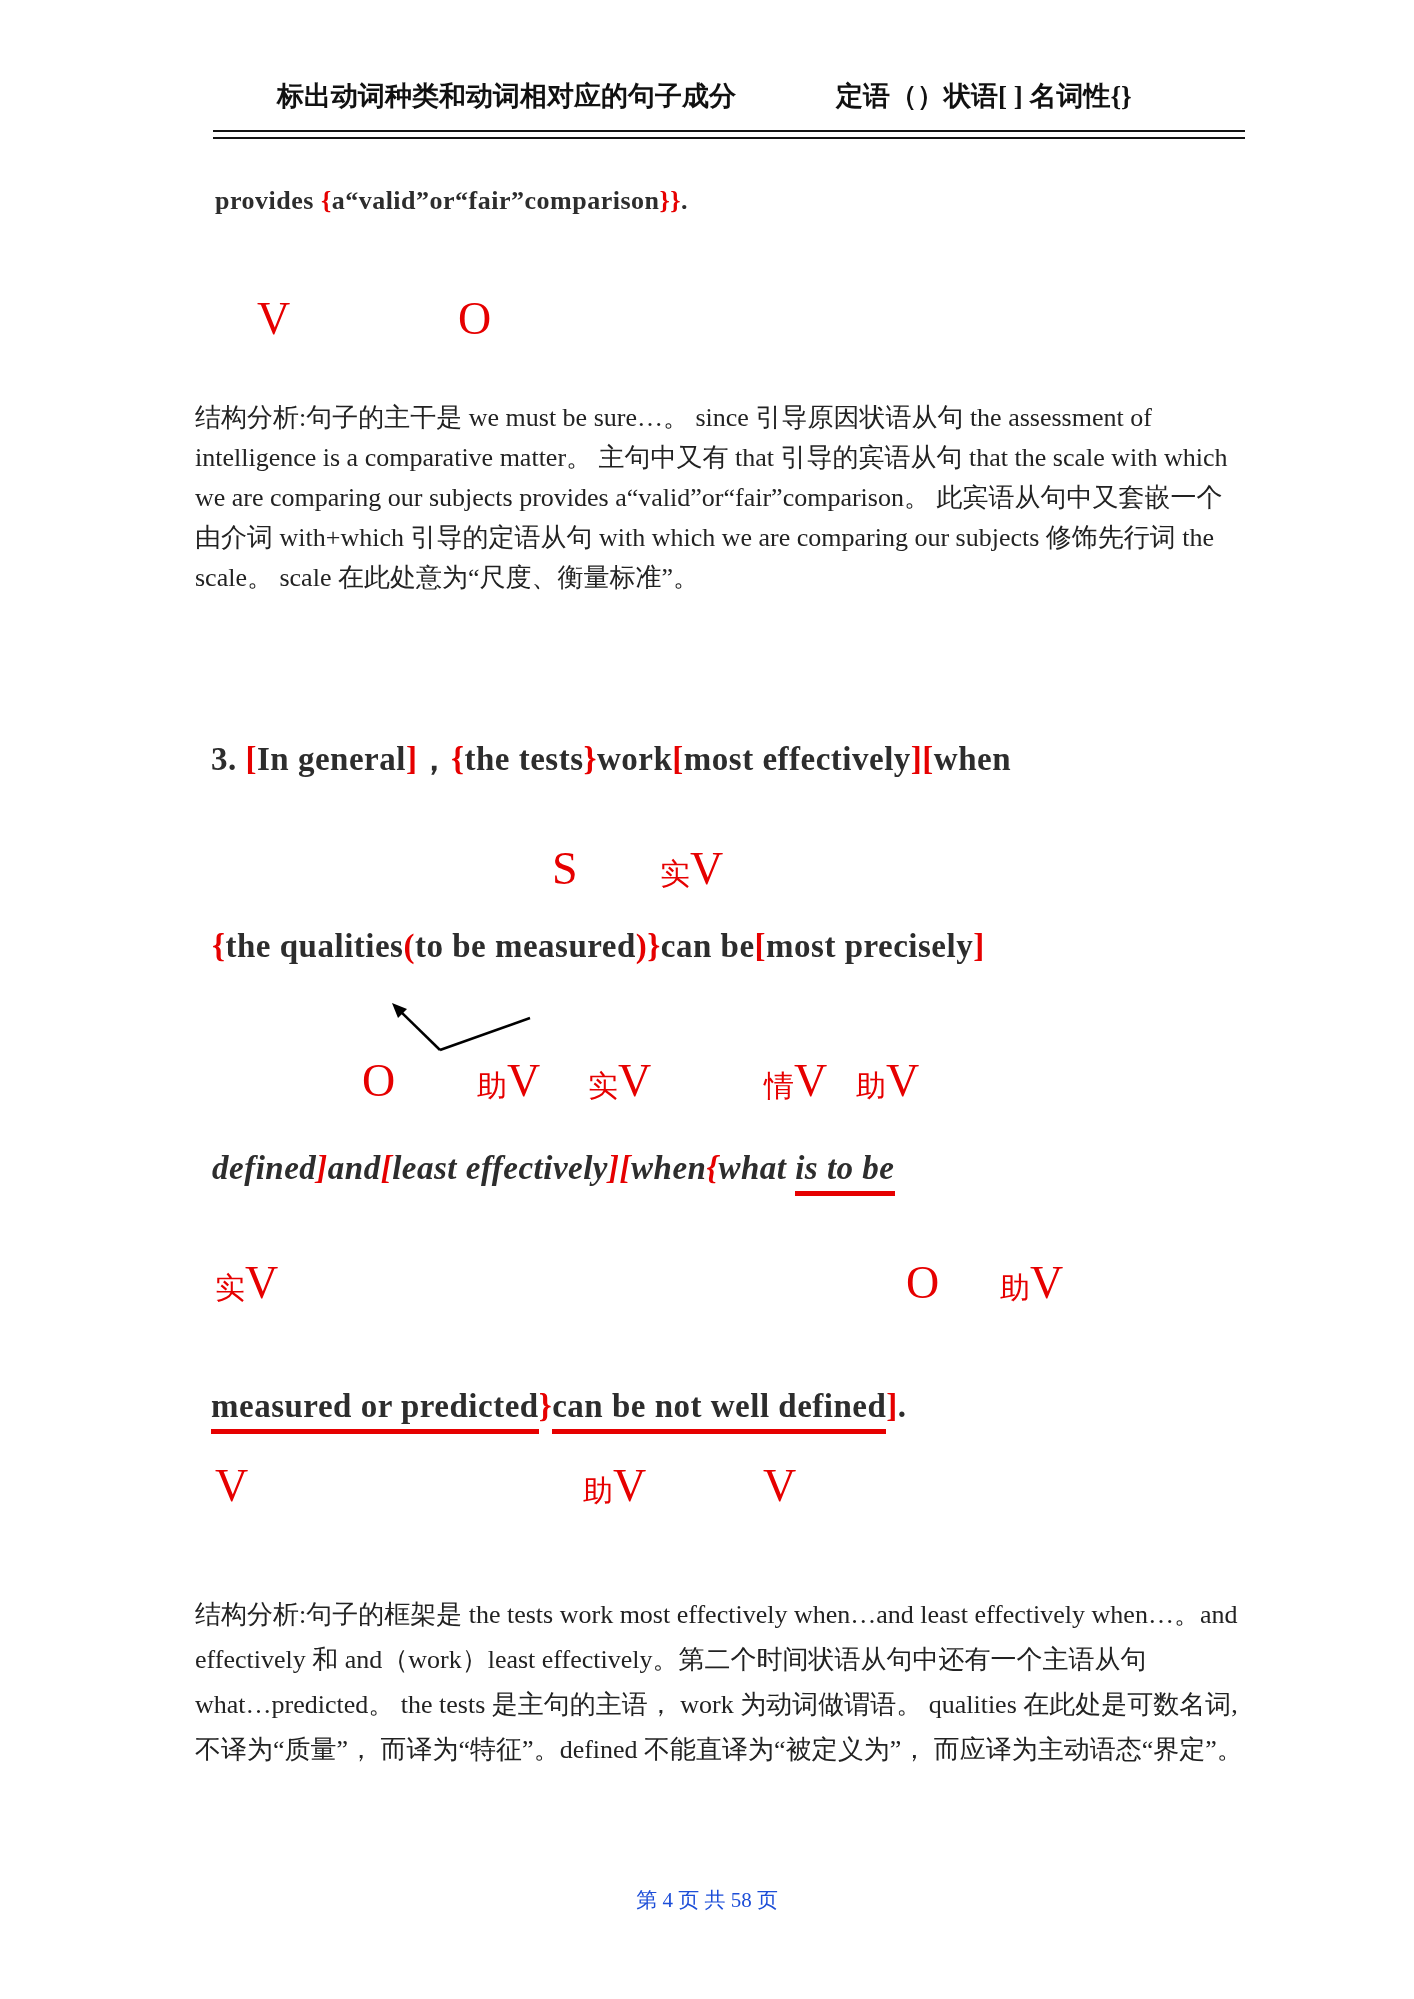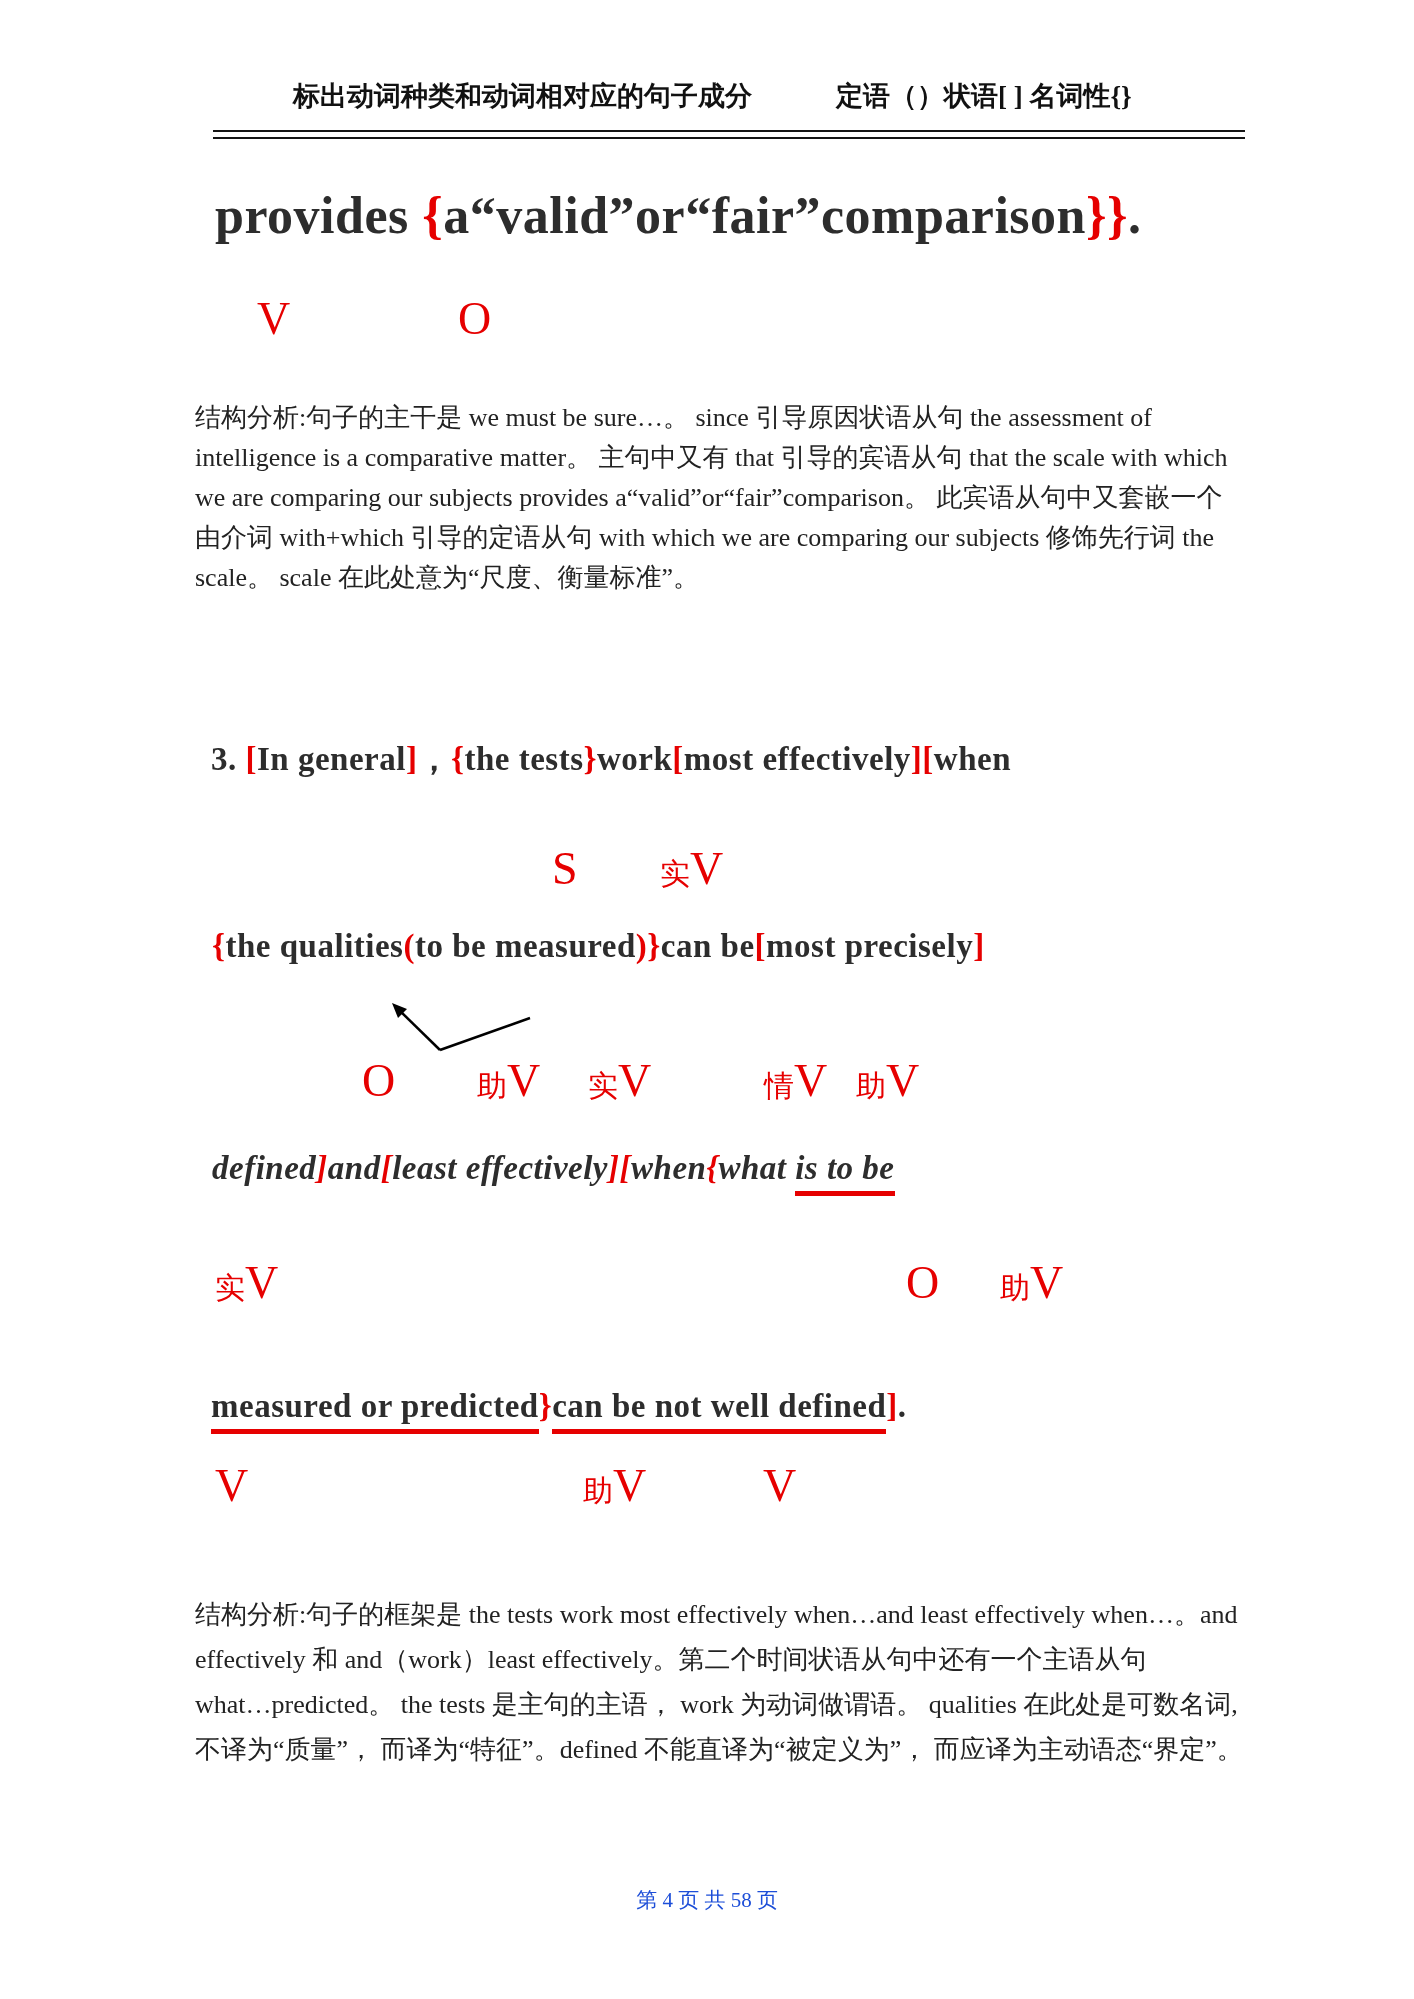--- a/index.html
+++ b/index.html
@@ -5,21 +5,21 @@
   :root{ --red:#e60000; --ink:#2d2d2d; --para:#222; }
   html,body{margin:0;padding:0;background:#fff;}
   .page{position:relative;width:1414px;height:1999px;background:#ffffff;overflow:hidden;
         font-family:"Liberation Serif","DejaVu Serif",serif;}
   .abs{position:absolute;}
   
   .hdr{font-weight:bold;font-size:27px;color:#111;white-space:nowrap;}
   .rule{height:5px;border-top:2.5px solid #151515;border-bottom:2.5px solid #151515;}
   
   .sline{font-weight:bold;color:var(--ink);white-space:nowrap;letter-spacing:0.5px;}
-  .sz42{font-size:52px;} .sz45{font-size:33px;}
+  .sz42{font-size:26px;} .sz45{font-size:33px;}
   .seg{color:var(--ink);}
   .seg.r{color:var(--red);}
   .seg.u{border-bottom:5px solid var(--red);padding-bottom:5px;}
   
   .vlabel{display:inline-flex;align-items:baseline;color:var(--red);white-space:nowrap;}
   .vlabel .cn{font-size:30px;line-height:1;}
   .vlabel .letter{font-size:46px;line-height:1;}
   
   .para{font-size:26px;color:var(--para);}
   .para .pline{white-space:nowrap;font-family:Liberation Serif, serif;}
@@ -28,21 +28,21 @@
   
   .footer{width:100%;text-align:center;font-size:21px;color:#1d4ed8;}
   svg.arrows line{stroke:#000;stroke-width:2.5px;}
   svg.arrows polygon{fill:#000;}
 </style>
 </head>
 <body>
 
 <div class="page">
 
-  <div class="abs hdr" style="left:293px;top:78px;">标出动词种类和动词相对应的句子成分</div>
+  <div class="abs hdr" style="left:277px;top:78px;">标出动词种类和动词相对应的句子成分</div>
   <div class="abs hdr" style="left:836px;top:78px;">定语（）状语[ ] 名词性{}</div>
   <div class="abs rule" style="left:213px;top:130px;width:1032px;"></div>
 
   <div class="abs sline sz42" style="left:215px;top:186px;"><span class="seg">provides </span><span class="seg r">{</span><span class="seg">a“valid”or“fair”comparison</span><span class="seg r">}}</span><span class="seg">.</span></div>
 
   <div class="abs vlabel" style="left:257px;top:296px;">
     <span class="cn"></span>
       <span class="letter">V</span>
   </div>
   <div class="abs vlabel" style="left:458px;top:296px;">

